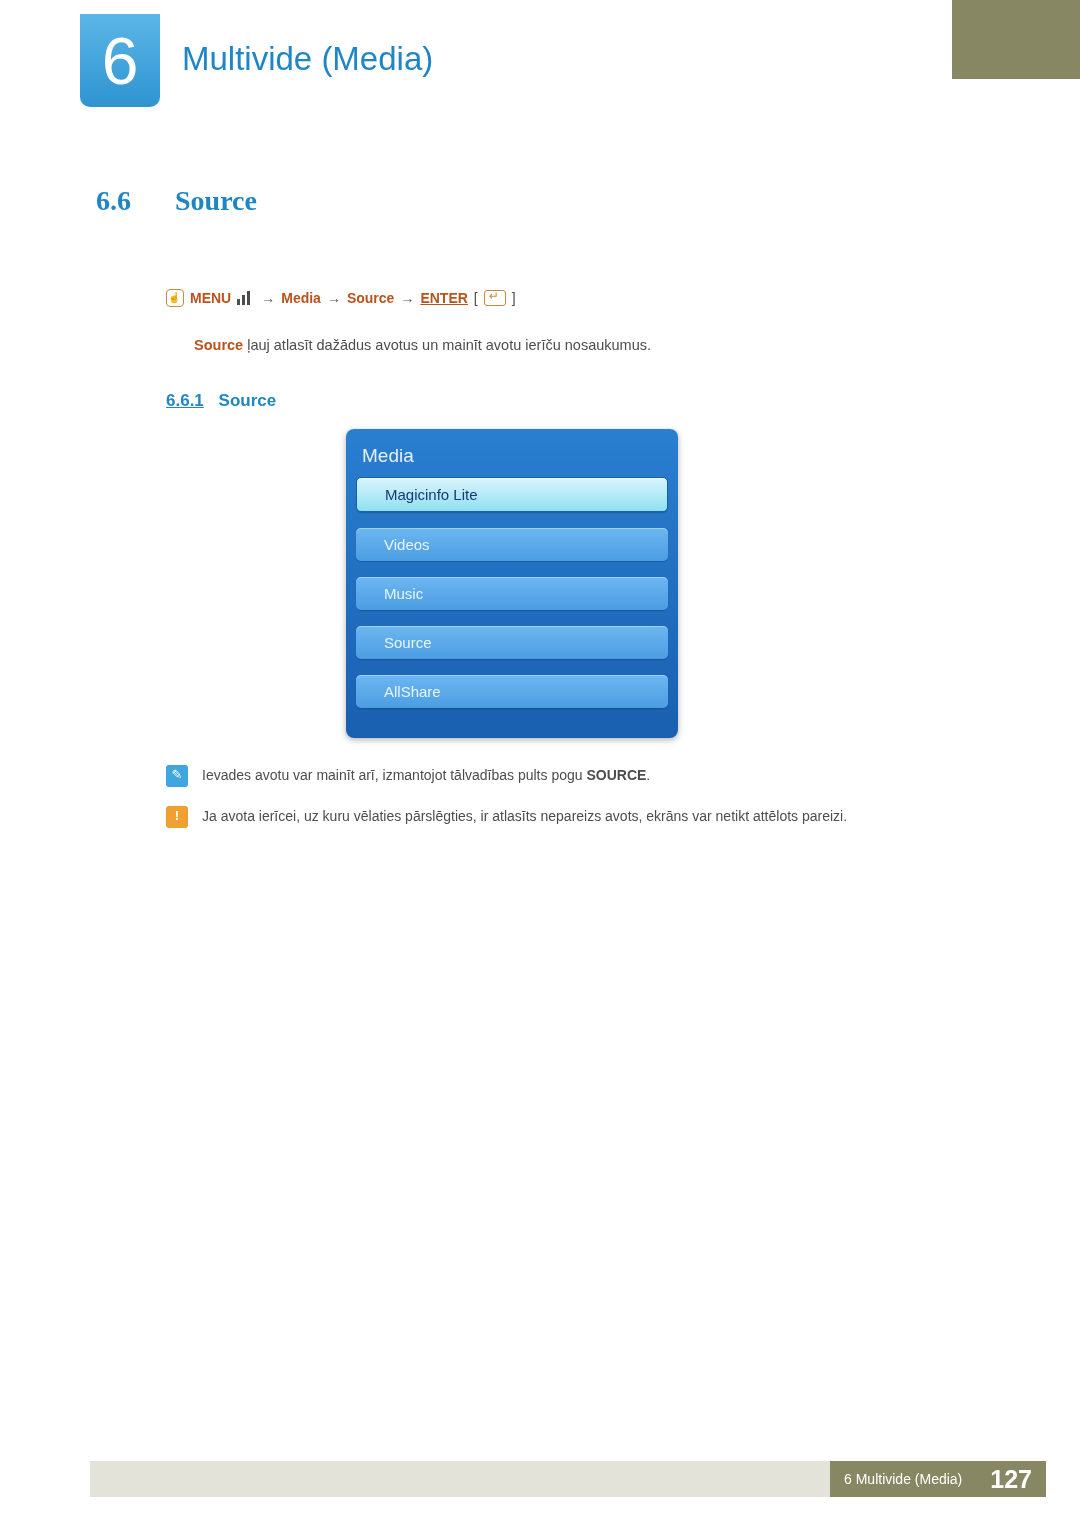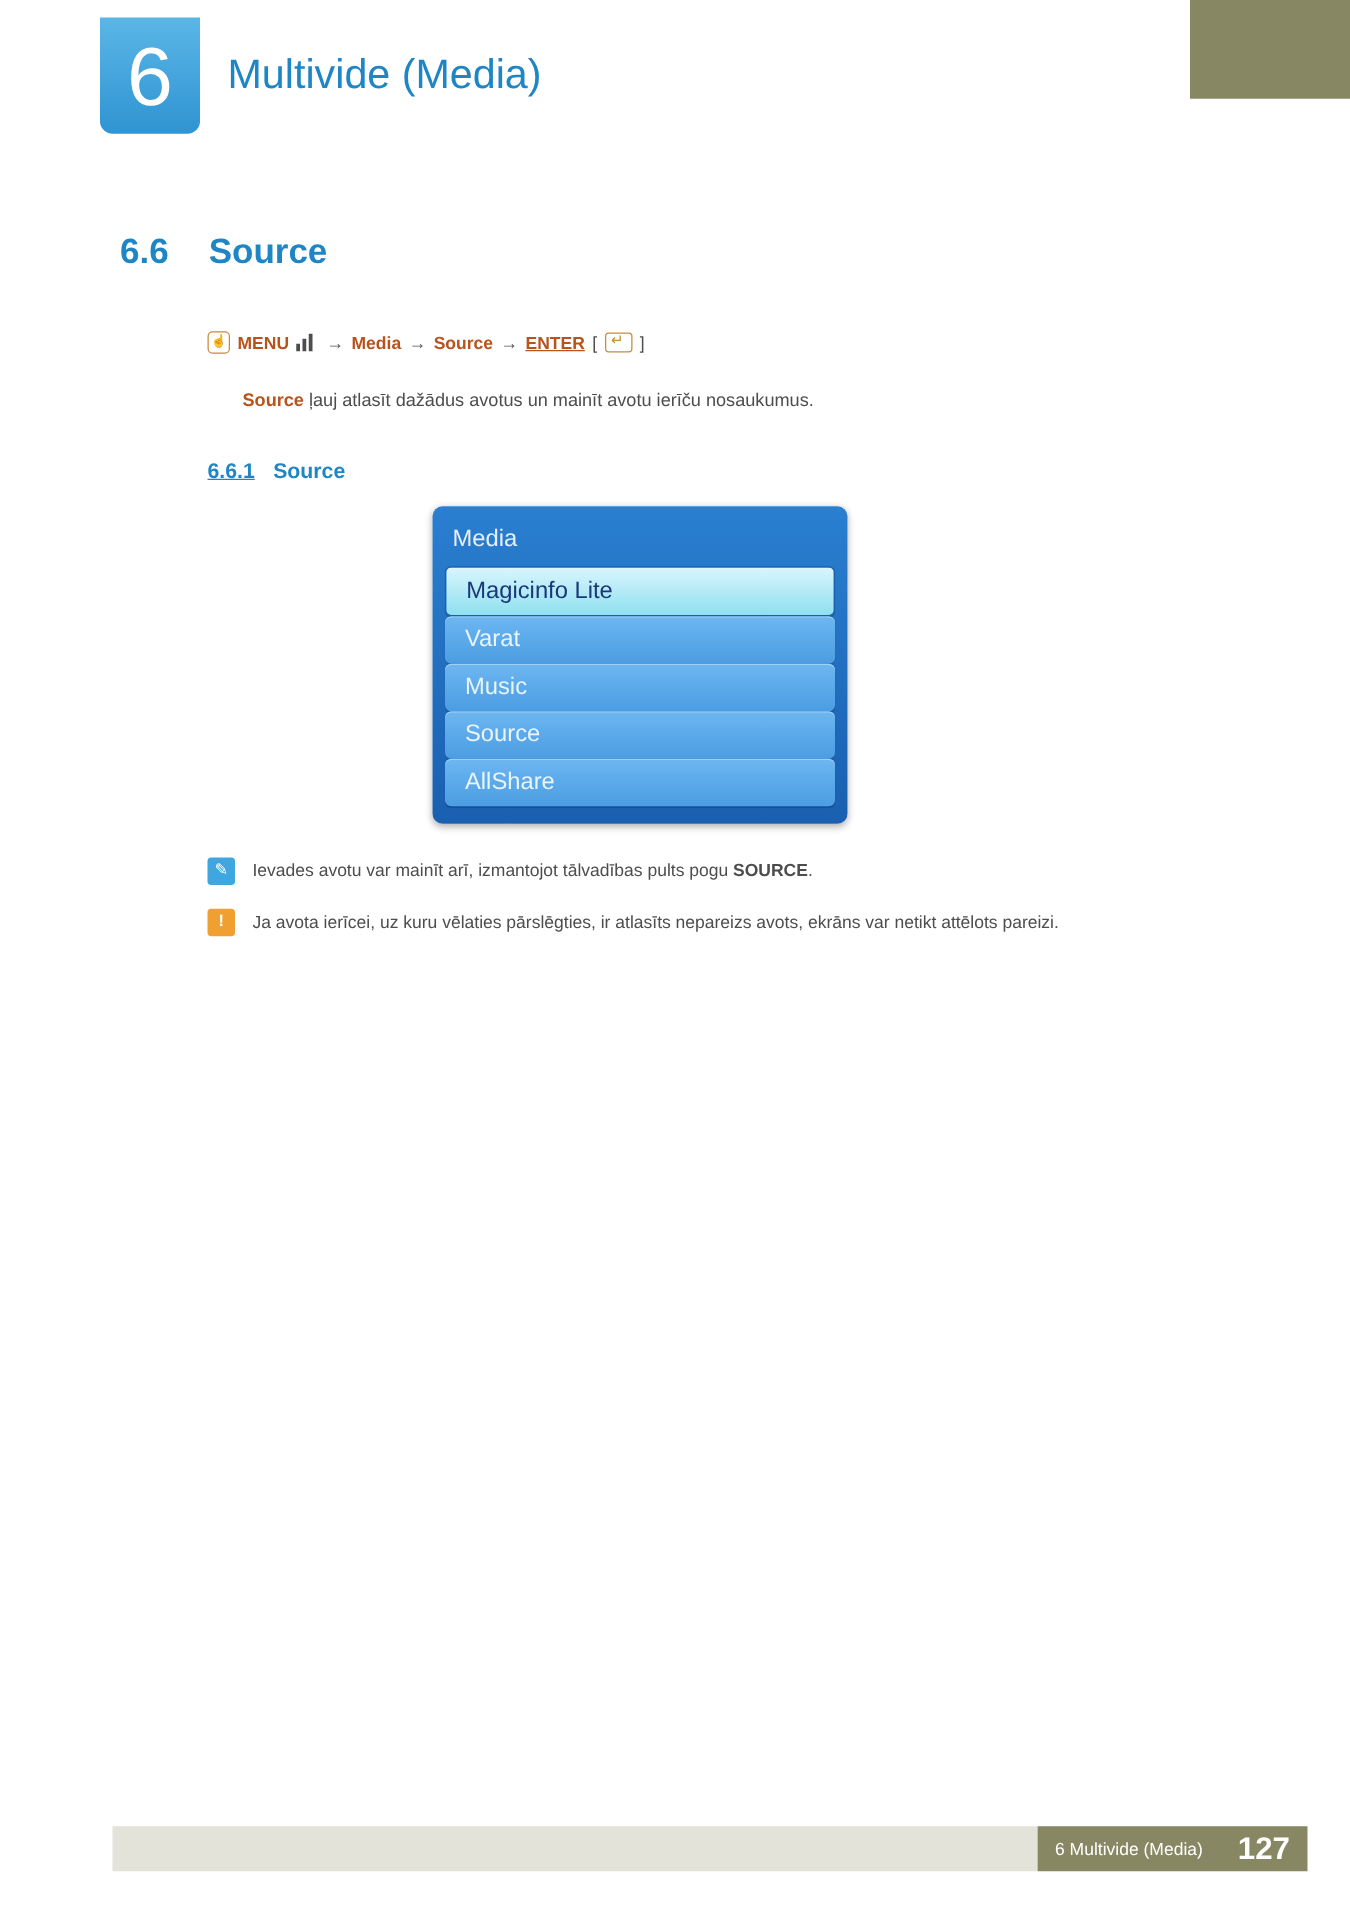--- a/index.html
+++ b/index.html
@@ -44,22 +44,23 @@
   }
   .content {
     position: absolute;
     top: 185px;
     left: 96px;
     width: 900px;
   }
   .section-row {
     display: flex;
     align-items: baseline;
-    gap: 32px;
-    margin-bottom: 48px;
+    gap: 44px;
+    margin-bottom: 72px;
+    font-family: Liberation Serif, serif;
   }
   .section-num {
     font-size: 28px;
     color: #1f86c5;
     font-weight: bold;
   }
   .section-title {
     font-size: 28px;
     color: #1f86c5;
     font-weight: bold;
@@ -151,24 +152,24 @@
     margin-bottom: 26px;
   }
   .menu-title {
     color: #e6f0fb;
     font-size: 19px;
     padding: 4px 6px 10px 6px;
   }
   .menu-item {
     background: linear-gradient(180deg, #6db6f1 0%, #4b9de2 100%);
     color: #e8f4ff;
-    font-size: 19px;
-    padding: 8px 16px;
+    font-size: 15px;
+    padding: 8px 28px;
     border-radius: 5px;
-    margin-bottom: 0;
+    margin-bottom: 16px;
     box-shadow: inset 0 1px 0 rgba(255,255,255,.35), 0 1px 1px rgba(0,0,0,.2);
   }
   .menu-item.selected {
     background: linear-gradient(180deg, #d9f5fe 0%, #8fe0ef 100%);
     color: #1a377a;
     border: 1px solid #1a5fb0;
   }
   .note-row {
     margin-left: 70px;
     display: flex;
@@ -270,21 +271,21 @@
 
   <div class="subsection">
     <span class="num">6.6.1</span>
     <span>Source</span>
   </div>
 
 
   <div class="menu-panel">
     <div class="menu-title">Media</div>
     <div class="menu-item selected"><span>Magicinfo Lite</span></div>
-    <div class="menu-item"><span>Varat</span></div>
+    <div class="menu-item"><span>Videos</span></div>
     <div class="menu-item"><span>Music</span></div>
     <div class="menu-item"><span>Source</span></div>
     <div class="menu-item"><span>AllShare</span></div>
   </div>
 
   <div class="note-row">
     <div class="note-icon info">
         <span>✎</span>
       </div>
     <div class="note-text">

